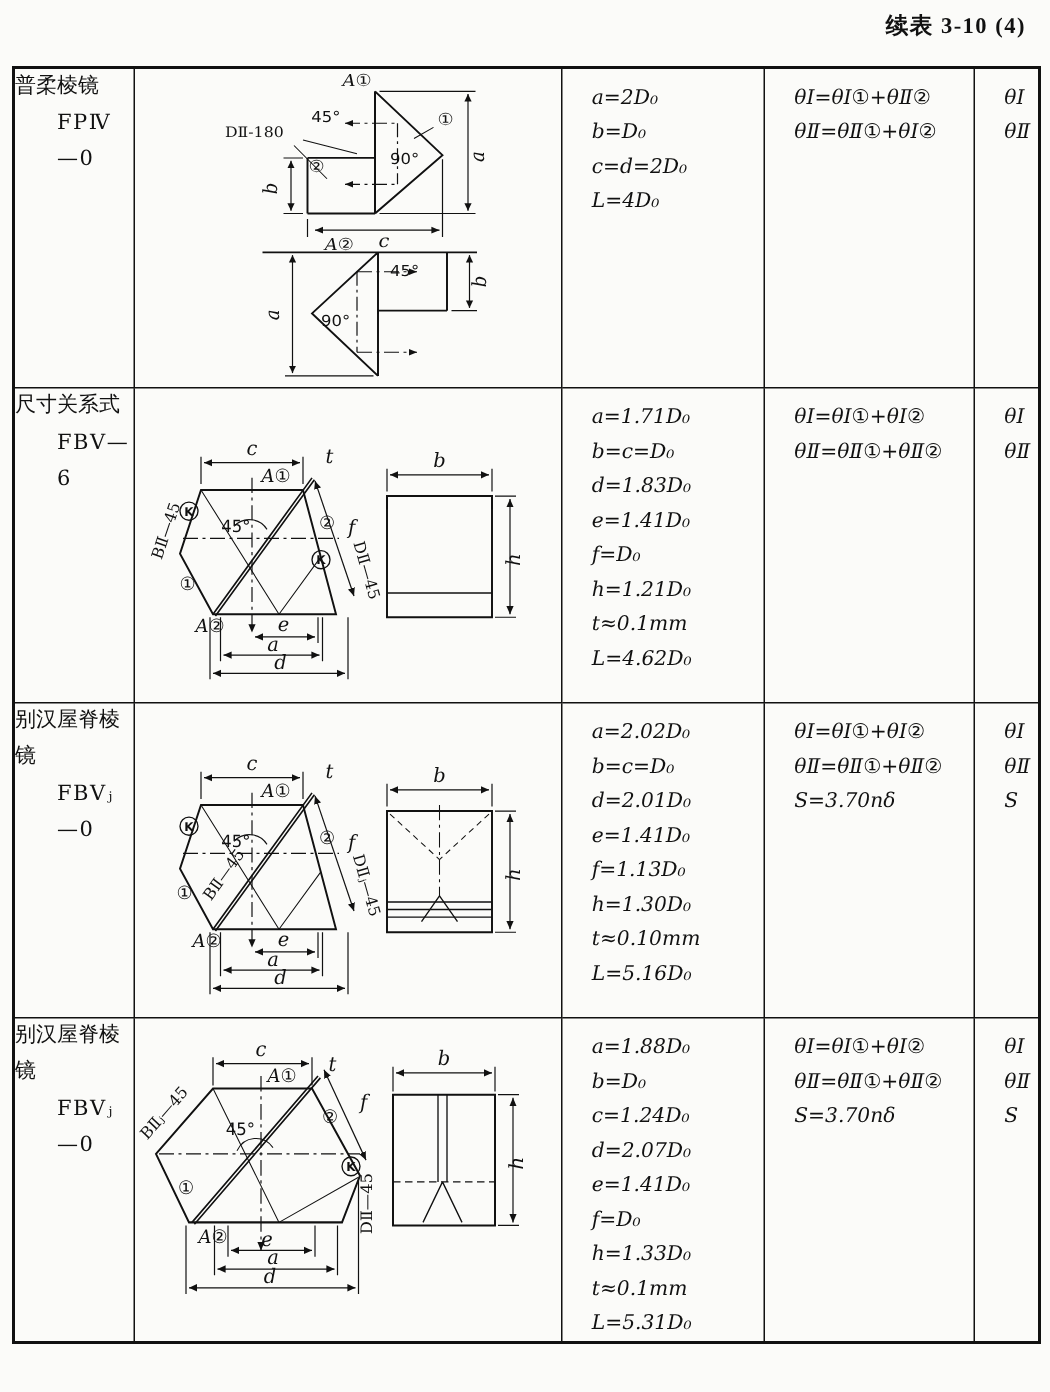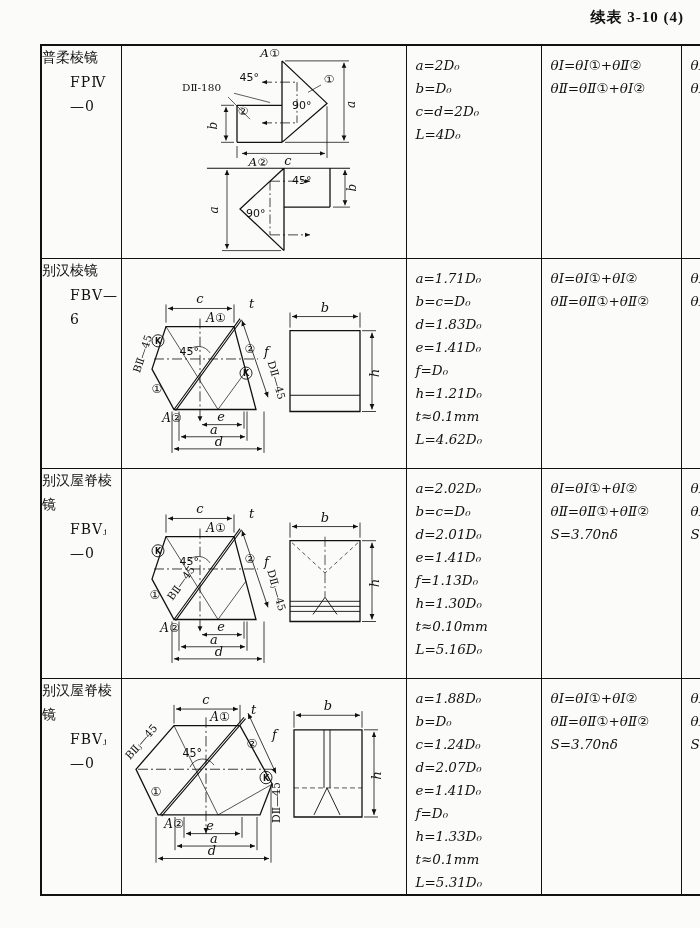--- a/index.html
+++ b/index.html
@@ -1,39 +1,39 @@
 <!DOCTYPE html>
 <html><head>
 <meta charset="utf-8">
 <style>
   html,body{margin:0;padding:0;}
   body{
     width:700px;height:928px;background:#fbfbf9;color:#111;
     font-family:"Liberation Serif","DejaVu Serif",serif;
     position:relative;overflow:hidden;
   }
-  .page{position:absolute;inset:0;margin-left:32px;}
+  .page{position:absolute;inset:0;}
   .caption{
     position:absolute;top:8px;right:16px;
     font-weight:bold;font-size:15px;letter-spacing:1px;
   }
   table.main{
     position:absolute;left:8px;top:44px;width:684px;
     border-collapse:collapse;table-layout:fixed;
     border:2px solid #111;
   }
   table.main th, table.main td{
     border:1px solid #111;padding:0;vertical-align:top;
   }
   th{height:32px;font-size:14.5px;font-weight:bold;text-align:center;vertical-align:middle !important;}
   td.name-cell{padding:10px 4px 0 7px;font-size:14px;line-height:24px;}
   td.name-cell .code{font-family:"DejaVu Serif",serif;letter-spacing:1px;padding-left:28px;}
   td.fig-cell{text-align:center;}
   td.fig-cell svg{display:block;margin:1px auto 0 auto;}
-  .lines{padding:8px 0 0 9px;}
+  .lines{padding:8px 0 0 20px;}
   .lines div{line-height:23px;white-space:nowrap;}
   .formula{font-family:"DejaVu Serif","DejaVu Sans",serif;font-style:italic;font-size:13.5px;}
   
   text{fill:#111;}
   .sv-lab{font:italic 13px "DejaVu Serif",serif;}
   .sv-deg{font:11px "DejaVu Sans",sans-serif;}
   .sv-surf{font:italic 12px "DejaVu Serif","DejaVu Sans",serif;}
   .sv-circ{font:12px "DejaVu Sans",sans-serif;}
   .sv-code{font:10.5px "DejaVu Serif","DejaVu Sans",serif;}
   .sv-k{font:bold 8px "DejaVu Sans",sans-serif;}
@@ -121,21 +121,21 @@
       <td>
         <div class="lines formula tol">
               <div>θⅠ</div>
               <div>θⅡ</div>
             </div>
       </td>
     </tr>
 
     <tr style="height:210px;">
       <td class="name-cell">
-        <div>别汉棱镜</div>
+        <div>尺寸关系式</div>
         <div class="code">FBⅤ—6</div>
       </td>
       <td class="fig-cell">
         <svg width="283" height="202" viewBox="0 0 283 200" preserveAspectRatio="none">
           <defs>
             <marker id="s2a" viewBox="0 0 10 10" refX="9" refY="5" markerWidth="7.5" markerHeight="7.5" orient="auto-start-reverse">
               <path d="M0,1 L9,5 L0,9 z" fill="#111"></path>
             </marker>
           </defs>
           <g stroke="#111" fill="none" stroke-width="1.3">

